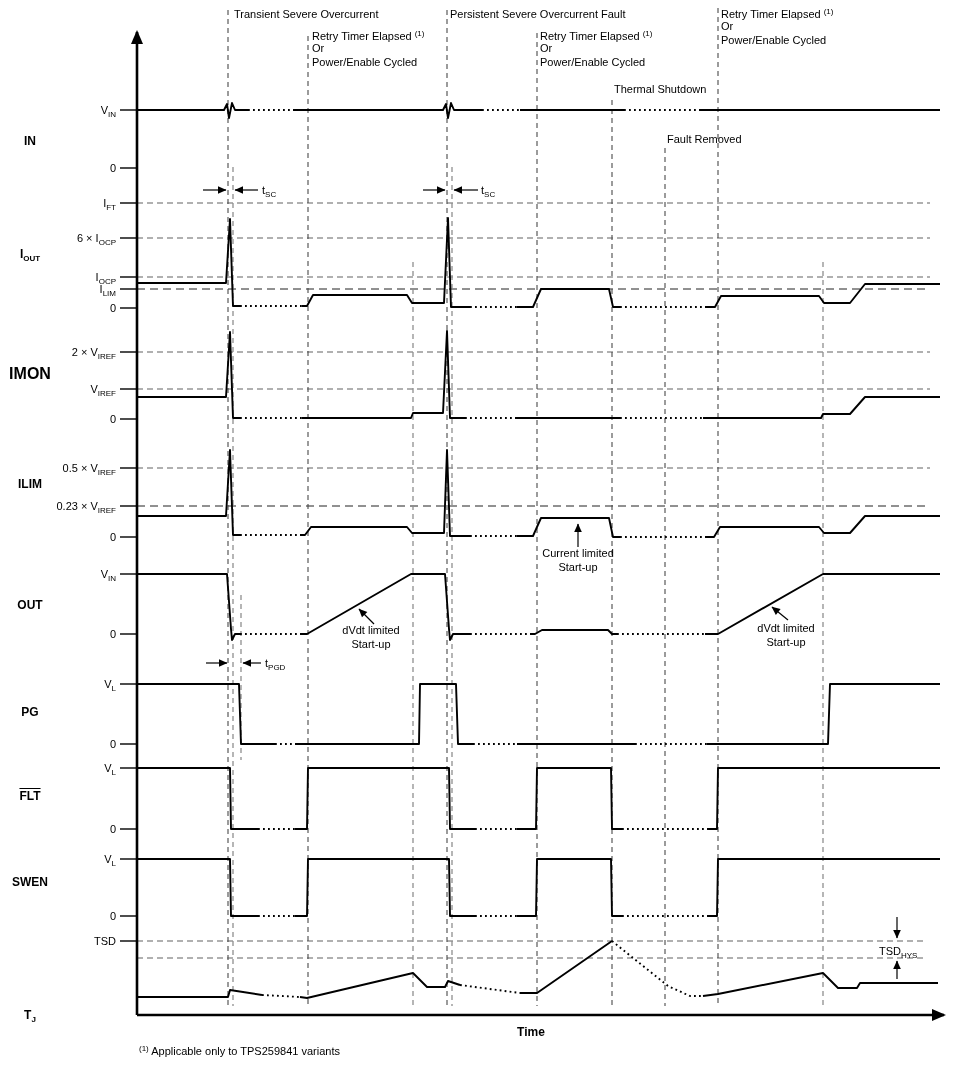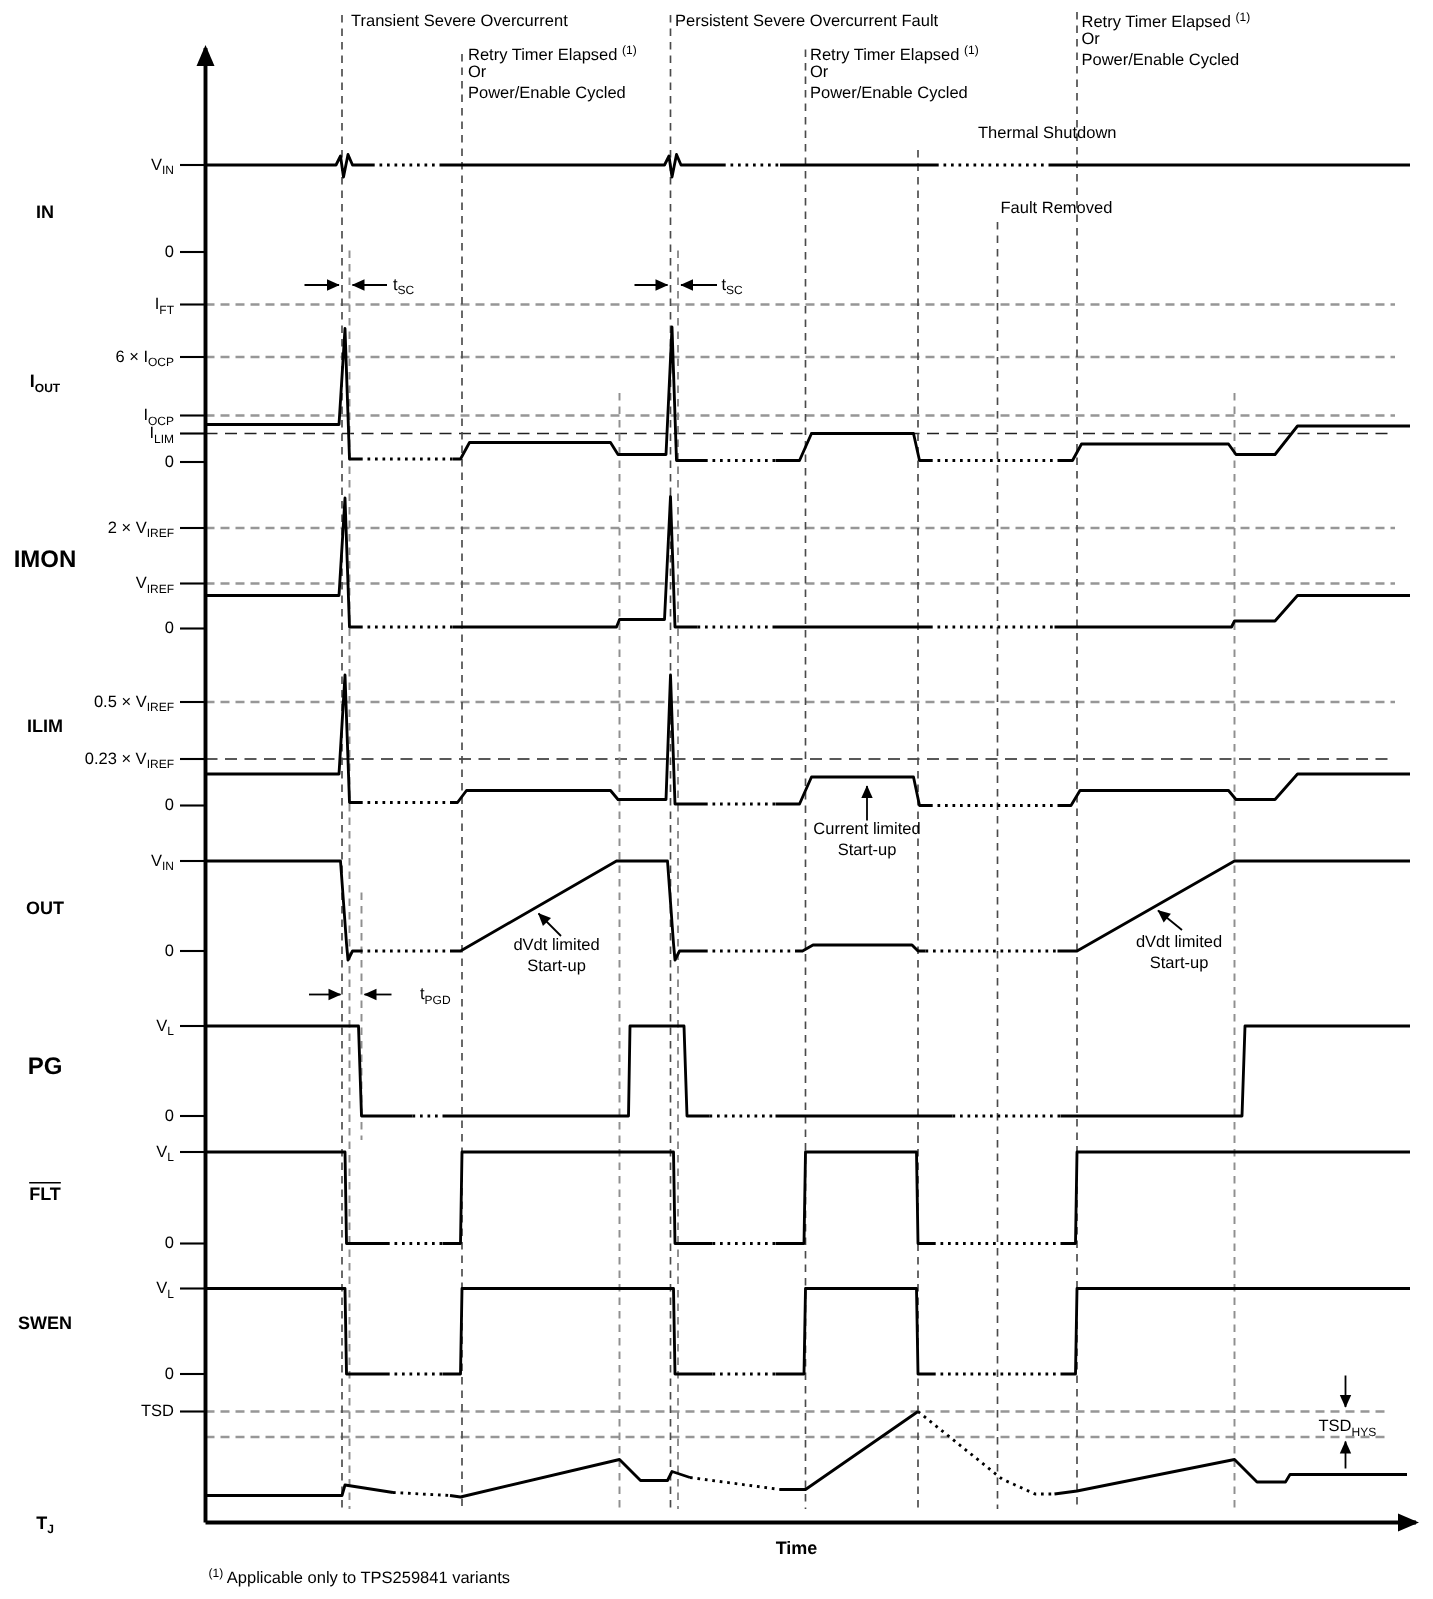--- a/index.html
+++ b/index.html
@@ -157,21 +157,21 @@
       <line x1="788" y1="620" x2="772" y2="607" class="arrow" marker-end="url(#ah)"></line>
       <line x1="897" y1="917" x2="897" y2="938" class="arrow" marker-end="url(#ah)"></line>
       <line x1="897" y1="979" x2="897" y2="961" class="arrow" marker-end="url(#ah)"></line>
     </svg>
   <div id="labels">
       <div class="lbl bold center" style="left: 30px; top: 134px; font-size: 12px;"><span>IN</span></div>
       <div class="lbl bold center" style="left: 30px; top: 247px; font-size: 12px;"><span>I</span><span class="sub">OUT</span></div>
       <div class="lbl bold center" style="left: 30px; top: 367px; font-size: 16px;"><span>IMON</span></div>
       <div class="lbl bold center" style="left: 30px; top: 477px; font-size: 12px;"><span>ILIM</span></div>
       <div class="lbl bold center" style="left: 30px; top: 598px; font-size: 12px;"><span>OUT</span></div>
-      <div class="lbl bold center" style="left: 30px; top: 705px; font-size: 16px; text-align: right;"><span>PG</span></div>
+      <div class="lbl bold center" style="left: 30px; top: 705px; font-size: 12px; text-align: right;"><span>PG</span></div>
       <div class="lbl bold center" style="left: 30px; top: 789px; font-size: 12px;"><span class="over">FLT</span></div>
       <div class="lbl bold center" style="left: 30px; top: 875px; font-size: 12px;"><span>SWEN</span></div>
       <div class="lbl bold center" style="left: 30px; top: 960px; font-size: 12px; margin-top: 48px;"><span>T</span><span class="sub">J</span></div>
       <div class="lbl right" style="left: 116px; top: 103px;"><span>V</span><span class="sub">IN</span></div>
       <div class="lbl right" style="left: 116px; top: 161px;"><span>0</span></div>
       <div class="lbl right" style="left: 116px; top: 196px;"><span>I</span><span class="sub">FT</span></div>
       <div class="lbl right" style="left: 116px; top: 231px;"><span>6 × I</span><span class="sub">OCP</span></div>
       <div class="lbl right" style="left: 116px; top: 270px;"><span>I</span><span class="sub">OCP</span></div>
       <div class="lbl right" style="left: 116px; top: 282px;"><span>I</span><span class="sub">LIM</span></div>
       <div class="lbl right" style="left: 116px; top: 301px;"><span>0</span></div>
@@ -191,28 +191,28 @@
       <div class="lbl right" style="left: 116px; top: 909px;"><span>0</span></div>
       <div class="lbl right" style="left: 116px; top: 934px;"><span>TSD</span></div>
       <div class="lbl" style="left: 234px; top: 7px;"><span>Transient Severe Overcurrent</span></div>
       <div class="lbl" style="left: 312px; top: 27px;"><span>Retry Timer Elapsed </span><span class="sup">(1)</span></div>
       <div class="lbl" style="left: 312px; top: 41px;"><span>Or</span></div>
       <div class="lbl" style="left: 312px; top: 55px;"><span>Power/Enable Cycled</span></div>
       <div class="lbl" style="left: 450px; top: 7px;"><span>Persistent Severe Overcurrent Fault</span></div>
       <div class="lbl" style="left: 540px; top: 27px;"><span>Retry Timer Elapsed </span><span class="sup">(1)</span></div>
       <div class="lbl" style="left: 540px; top: 41px;"><span>Or</span></div>
       <div class="lbl" style="left: 540px; top: 55px;"><span>Power/Enable Cycled</span></div>
-      <div class="lbl" style="left: 614px; top: 82px; margin-left: 38px;"><span>Thermal Shutdown</span></div>
+      <div class="lbl" style="left: 614px; top: 82px;"><span>Thermal Shutdown</span></div>
       <div class="lbl" style="left: 667px; top: 132px;"><span>Fault Removed</span></div>
       <div class="lbl" style="left: 721px; top: 5px;"><span>Retry Timer Elapsed </span><span class="sup">(1)</span></div>
       <div class="lbl" style="left: 721px; top: 19px;"><span>Or</span></div>
       <div class="lbl" style="left: 721px; top: 33px;"><span>Power/Enable Cycled</span></div>
       <div class="lbl" style="left: 262px; top: 183px;"><span>t</span><span class="sub">SC</span></div>
       <div class="lbl" style="left: 481px; top: 183px;"><span>t</span><span class="sub">SC</span></div>
-      <div class="lbl" style="left: 280px; top: 656px;"><span>t</span><span class="sub">PGD</span></div>
+      <div class="lbl" style="left: 265px; top: 656px;"><span>t</span><span class="sub">PGD</span></div>
       <div class="lbl center" style="left: 371px; top: 623px;"><span>dVdt limited</span></div>
       <div class="lbl center" style="left: 371px; top: 637px;"><span>Start-up</span></div>
       <div class="lbl center" style="left: 578px; top: 546px;"><span>Current limited</span></div>
       <div class="lbl center" style="left: 578px; top: 560px;"><span>Start-up</span></div>
       <div class="lbl center" style="left: 786px; top: 621px;"><span>dVdt limited</span></div>
       <div class="lbl center" style="left: 786px; top: 635px;"><span>Start-up</span></div>
       <div class="lbl" style="left: 879px; top: 944px;"><span>TSD</span><span class="sub">HYS</span></div>
       <div class="lbl bold center" style="left: 531px; top: 1025px; font-size: 12px;"><span>Time</span></div>
       <div class="lbl" style="left: 139px; top: 1042px;"><span class="sup">(1)</span><span> Applicable only to TPS259841 variants</span></div>
     </div>

